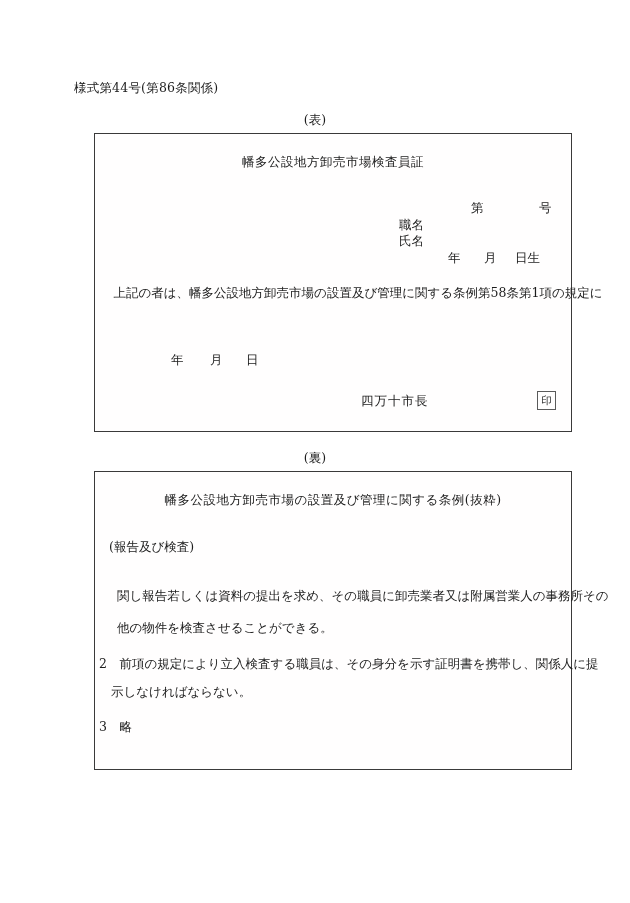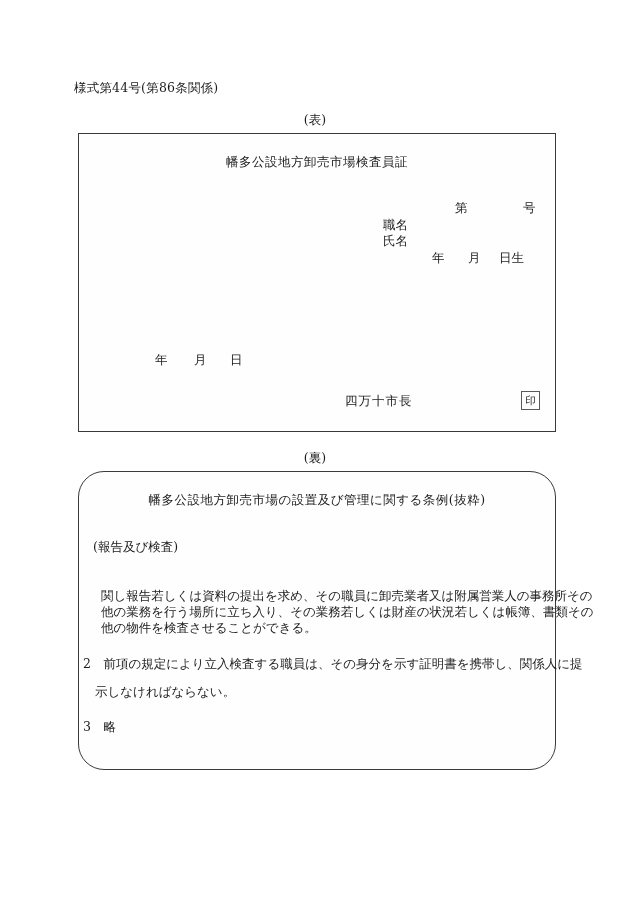--- a/index.html
+++ b/index.html
@@ -15,26 +15,26 @@
   .abs { position:absolute; white-space:nowrap; }
   .centered { position:absolute; left:0; right:0; text-align:center; white-space:nowrap; }
 
   .form-label { left:74px; top:80px; letter-spacing:0.2px; }
 
   .side-label-front { top:112px; }
   .side-label-back  { top:450px; }
 
   .card {
     position:absolute;
-    left:78px; width:476px; height:297px;
+    left:94px; width:476px; height:297px;
     border:1px solid #3a3a3a;
     background:#fffefe;
   }
   .card-front { top:133px; }
-  .card-back  { top:471px;border-radius:26px; }
+  .card-back  { top:471px; }
 
   .card-title { top:20px; letter-spacing:0.5px; }
 
   
   .fr-num-prefix { left:376px; top:66px; }
   .fr-num-suffix { left:444px; top:66px; }
   .fr-jobtitle   { left:304px; top:83px; }
   .fr-name       { left:304px; top:99px; }
   .fr-b-year     { left:353px; top:116px; }
   .fr-b-month    { left:389px; top:116px; }
@@ -83,38 +83,38 @@
     <span class="abs fr-num-prefix">第</span>
     <span class="abs fr-num-suffix">号</span>
 
     <span class="abs fr-jobtitle">職名</span>
     <span class="abs fr-name">氏名</span>
 
     <span class="abs fr-b-year">年</span>
     <span class="abs fr-b-month">月</span>
     <span class="abs fr-b-day">日生</span>
 
+    <div class="line fr-st1">　上記の者は、幡多公設地方卸売市場の設置及び管理に関する条例第58条第1項の規定に</div>
 
     <span class="abs fr-d-year">年</span>
     <span class="abs fr-d-month">月</span>
     <span class="abs fr-d-day">日</span>
 
     <span class="abs fr-issuer">四万十市長</span>
     <span class="fr-seal">印</span>
   </div>
 
   <div class="centered side-label-back">(裏)</div>
 
   <div class="card card-back">
     <div class="centered card-title">幡多公設地方卸売市場の設置及び管理に関する条例(抜粋)</div>
 
     <div class="line bk-heading">(報告及び検査)</div>
 
     <div class="line bk-a3">関し報告若しくは資料の提出を求め、その職員に卸売業者又は附属営業人の事務所その</div>
-    <div class="line bk-a4">他の業務を行う場所に立ち入り、その業務若しくは財産の状況若しくは帳簿、書類その</div>
     <div class="line bk-a5">他の物件を検査させることができる。</div>
 
     <div class="line bk-p2a">2　前項の規定により立入検査する職員は、その身分を示す証明書を携帯し、関係人に提</div>
     <div class="line bk-p2b">示しなければならない。</div>
 
     <div class="line bk-p3">3　略</div>
   </div>
 
 </div>
 

